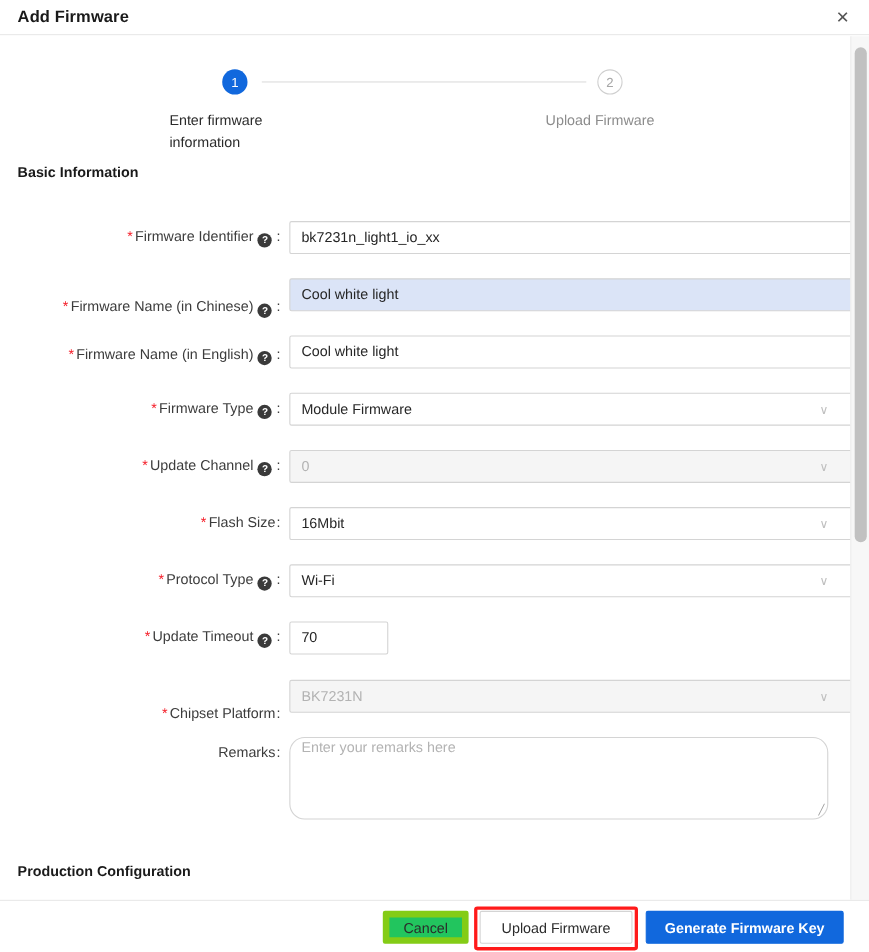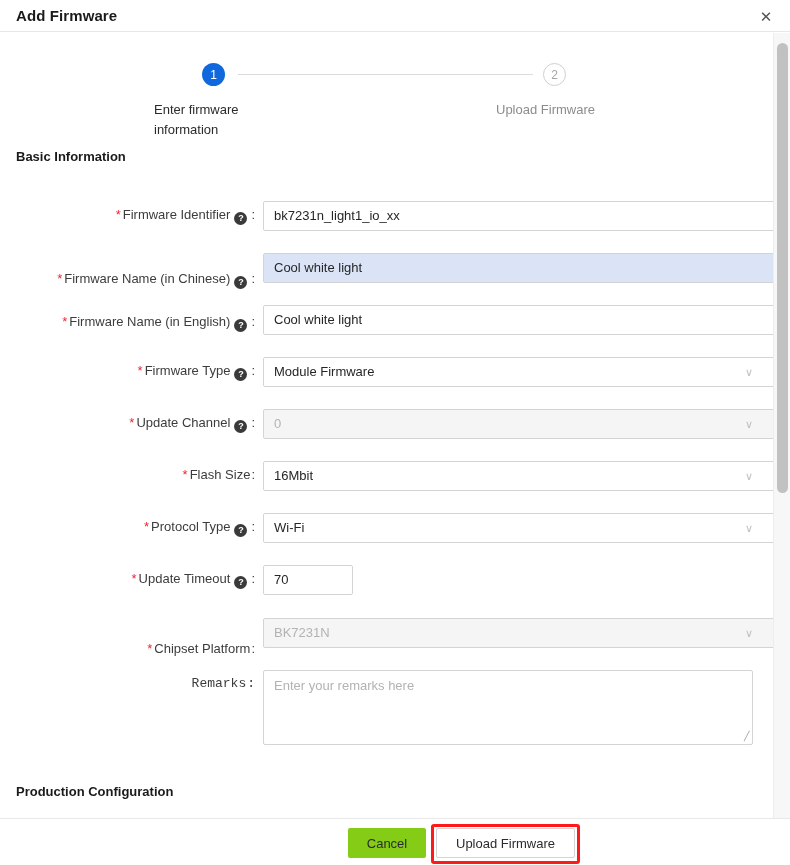--- a/index.html
+++ b/index.html
@@ -120,23 +120,23 @@
   .chev {
     position: absolute; right: 9px; top: 0;
     height: 30px; display: flex; align-items: center;
     color: #bfbfbf; font-size: 11px; pointer-events: none;
   }
   .select { padding-right: 16px; cursor: pointer; }
 
   .textarea {
     position: absolute; left: 263px;
     width: 490px; height: 75px;
-    background: #fff; border: 1px solid #d4d4d4; border-radius: 2px;
+    background: #fff; border: 1px solid #d4d4d4; border-radius: 14px;
     font-size: 13px; color: #b3b3b3;
-    padding: 6px 10px; line-height: 18px; cursor: text;
+    padding: 0 10px; line-height: 18px; cursor: text;
     resize: none;
   }
   .resizer {
     position: absolute; right: 2px; bottom: 2px;
     width: 9px; height: 9px; pointer-events: none;
     color: #999; font-size: 9px; line-height: 9px;
   }
 
   
   .modal-footer {
@@ -145,21 +145,21 @@
     background: #fff; border-top: 1px solid #e8e8e8;
   }
   .btn {
     position: absolute; top: 9px; height: 30px;
     font-size: 13px; border-radius: 2px;
     display: flex; align-items: center; justify-content: center;
     cursor: pointer; white-space: nowrap;
   }
   .btn-cancel {
     left: 348px; width: 78px;
-    background: #84cc16; border: 6px solid #84cc16; color: #2b2b2b;
+    background: #22c55e; border: 6px solid #84cc16; color: #2b2b2b;
   }
   .btn-upload {
     left: 436px; width: 139px;
     background: #fff; border: 1px solid #d4d4d4; color: #2b2b2b;
   }
   .btn-primary {
     left: 587px; width: 180px;
     background: #1168dd; border: 1px solid #1168dd; color: #fff; font-weight: bold;
   }
   .highlight-box {
@@ -237,33 +237,34 @@
       <div class="field narrow">70</div>
     </div>
 
     <div class="form-row" style="top:585px;">
       <div class="lbl" style="top:23px;"><span class="req">*</span><span>Chipset Platform</span><span class="colon">:</span></div>
       <div class="field select disabled">BK7231N</div>
       <div class="chev" style="right:19px;">∨</div>
     </div>
 
     <div class="form-row" style="top:637px;">
-      <div class="lbl" style="top:6px;font-family:Liberation Mono, monospace;"><span>Remarks</span><span class="colon">:</span></div>
+      <div class="lbl" style="top:6px;"><span>Remarks</span><span class="colon">:</span></div>
       <div class="textarea">Enter your remarks here</div>
       <div class="resizer" style="left:744px; top:62px;">╱</div>
     </div>
 
     <div class="section-title" style="top:751px;">Production Configuration</div>
 
   </div>
 
   <div class="scroll-track">
     <div class="scroll-thumb"></div>
   </div>
 
   <div class="modal-footer">
     <div class="btn btn-cancel">Cancel</div>
     <div class="btn btn-upload">Upload Firmware</div>
+    <div class="btn btn-primary">Generate Firmware Key</div>
   </div>
 
   <div class="highlight-box"></div>
 
 </div>
 
 </body></html>

